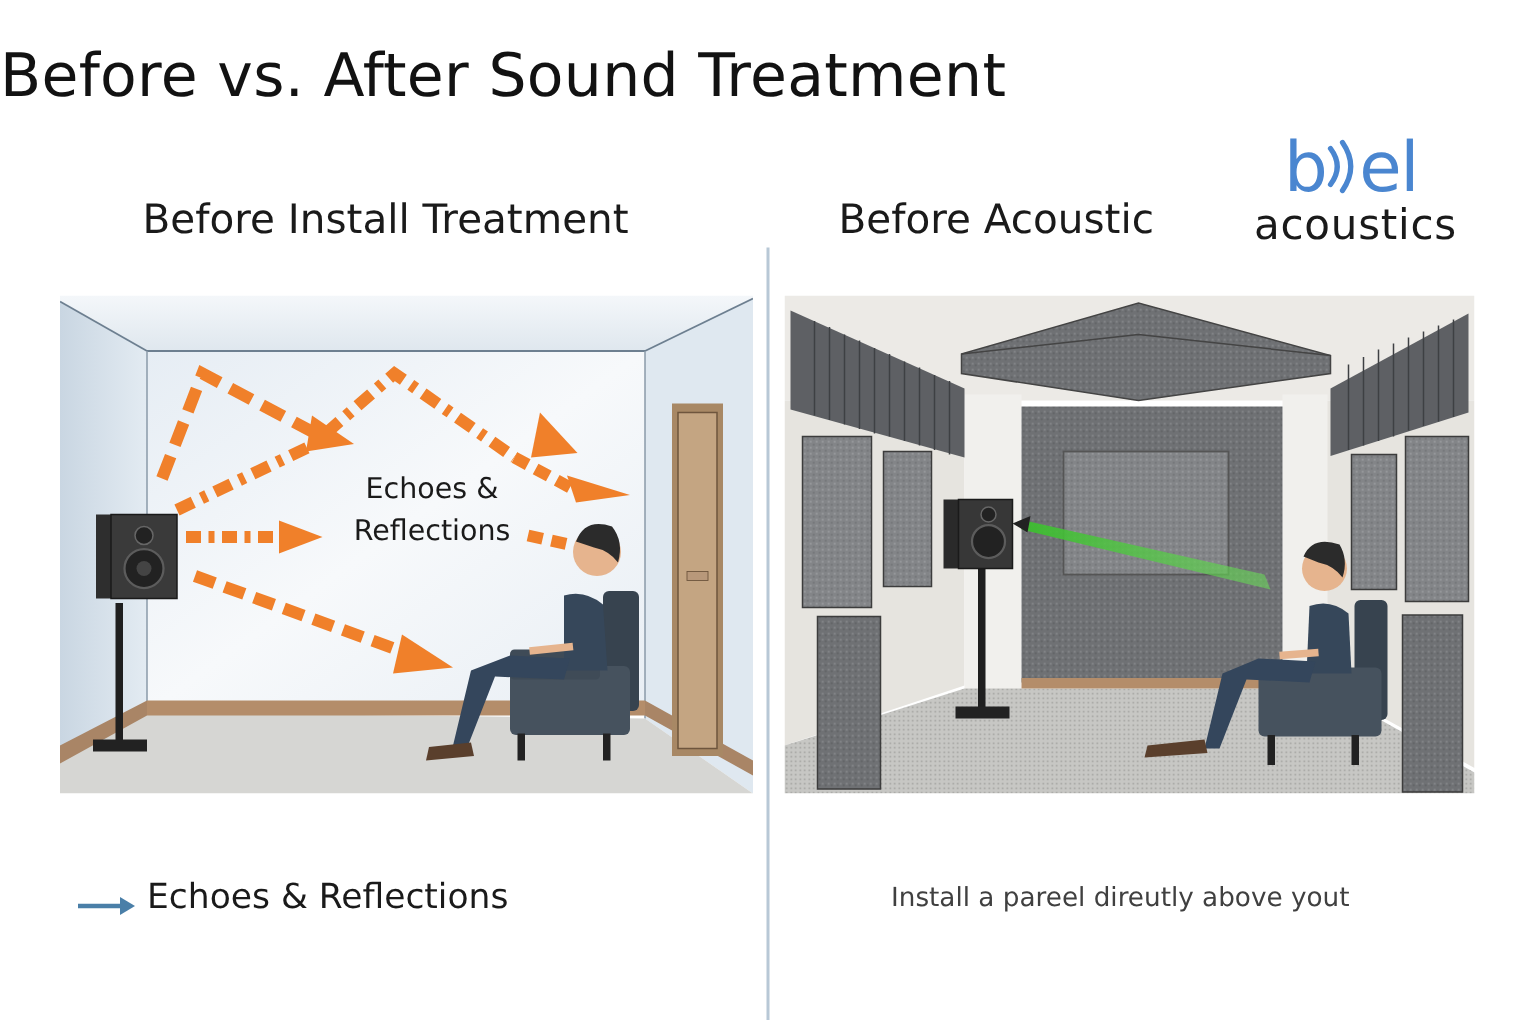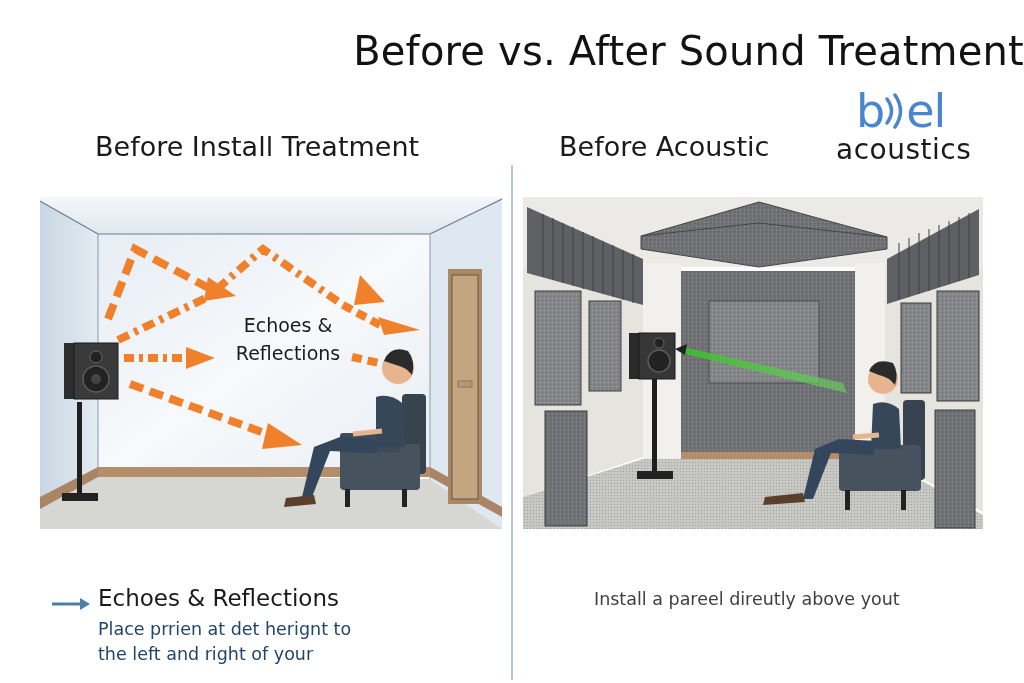--- a/index.html
+++ b/index.html
@@ -1,18 +1,18 @@
 <!DOCTYPE html>
 <html><head>
 <meta charset="utf-8">
 <style>
   * { box-sizing: border-box; margin: 0; padding: 0; }
   html, body { width: 1024px; height: 683px; background: #ffffff; overflow: hidden; }
   body { position: relative; font-family: "DejaVu Sans", sans-serif; color: #141414; }
-  .main-title { position: absolute; left: 0; top: 28px; width: 1024px; text-align: right; font-size: 40px; font-weight: normal; letter-spacing: 0.2px; color: #121212; }
+  .main-title { position: absolute; left: 0; top: 28px; width: 1024px; text-align: left; font-size: 40px; font-weight: normal; letter-spacing: 0.2px; color: #121212; }
   .panel-heading { position: absolute; top: 131px; font-size: 27px; color: #1a1a1a; }
   .ph-left { left: 95px; }
   .ph-right { left: 559px; }
   .logo { position: absolute; left: 836px; top: 88px; width: 150px; }
   .logo-brand { font-size: 46px; color: #4a86d0; line-height: 46px; letter-spacing: -1px; display: flex; align-items: center; margin-left: 20px; }
   .logo-sub { font-size: 28px; color: #1a1a1a; line-height: 28px; margin-top: 2px; letter-spacing: 0.5px; }
   .divider { position: absolute; left: 511px; top: 165px; width: 1.5px; height: 515px; background: #b8c8d6; }
   .scene { position: absolute; text-align: right; }
   .scene-left { left: 40px; top: 197px; width: 462px; height: 332px; }
   .scene-right { left: 523px; top: 197px; width: 460px; height: 332px; }
@@ -234,23 +234,19 @@
 </div>
 
 <div class="caption cap-left">
   <div class="cap-head">
     <svg class="arrow" viewBox="0 0 46 14" width="46" height="14">
       <line x1="0" y1="7" x2="30" y2="7" stroke="#4a7fa8" stroke-width="3"></line>
       <polygon points="28,1 38,7 28,13" fill="#4a7fa8"></polygon>
     </svg>
     <span class="cap-title">Echoes &amp; Reflections</span>
   </div>
-  <div class="cap-body">
-    <div>Place prrien at det herignt to</div>
-    <div>the left and right of your</div>
-  </div>
 </div>
 
 <div class="caption cap-right">
   <div class="cap-body">
     <div>Install a pareel direutly above yout</div>
   </div>
 </div>
 
 </body></html>

